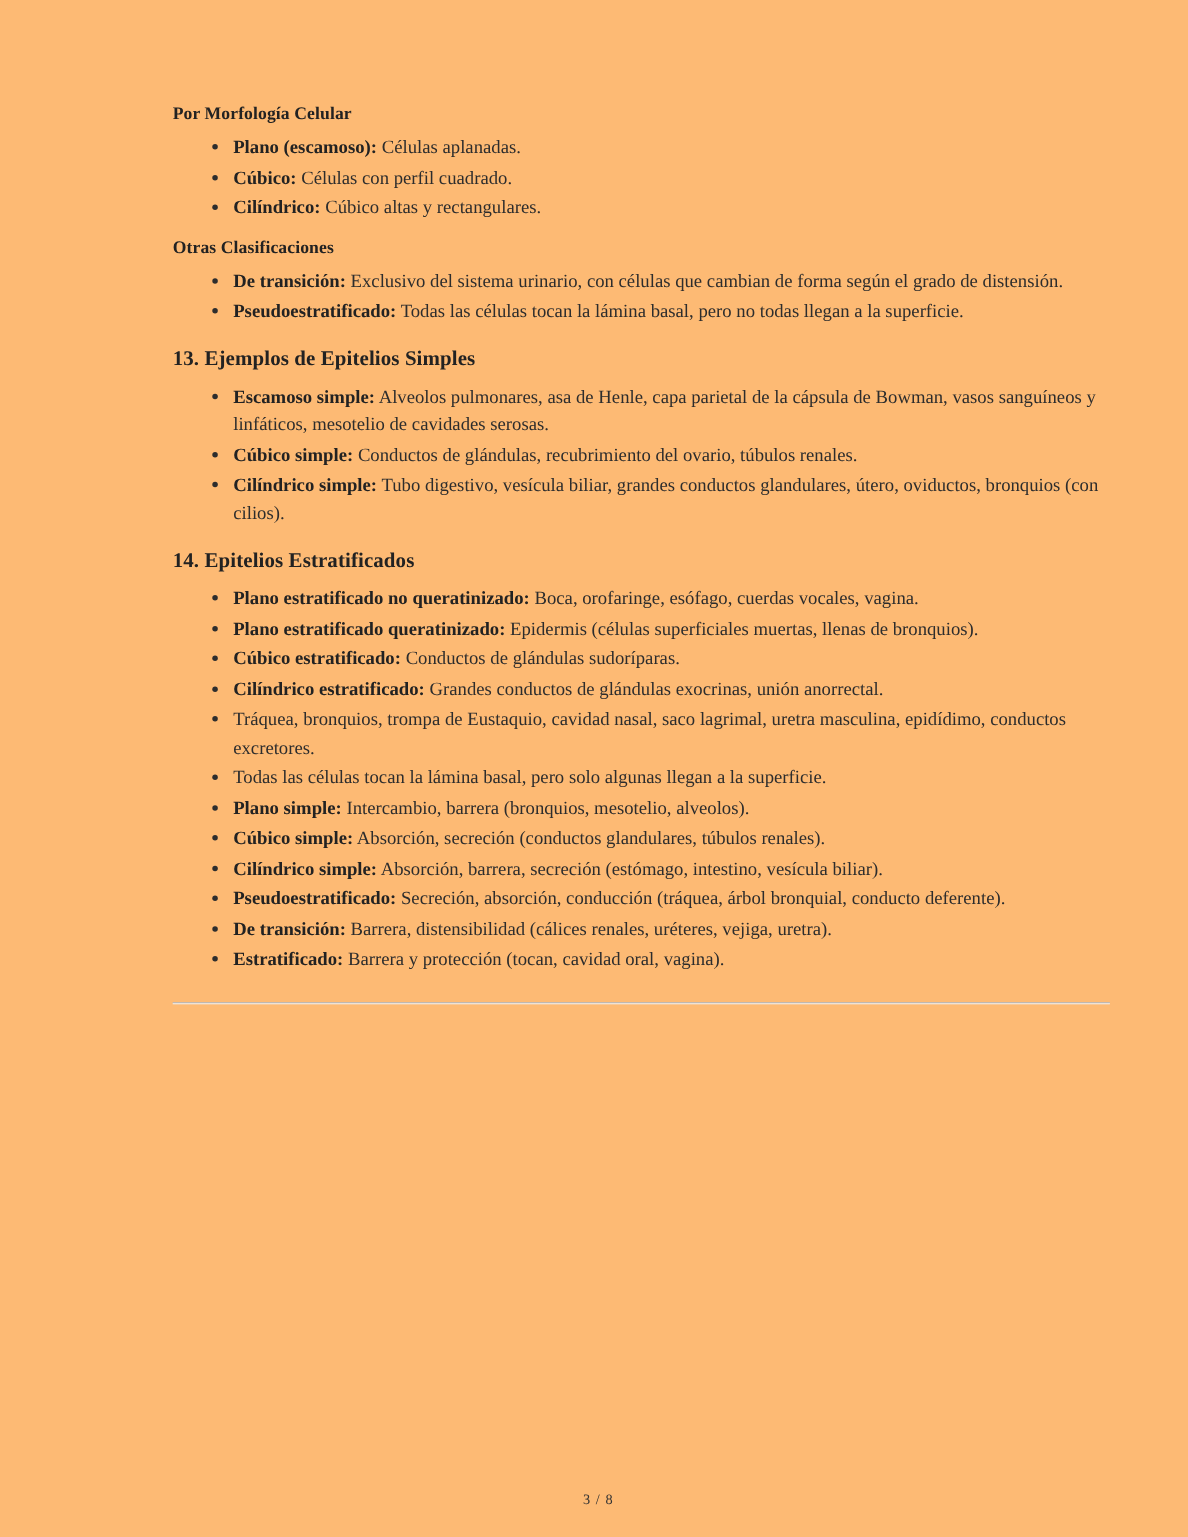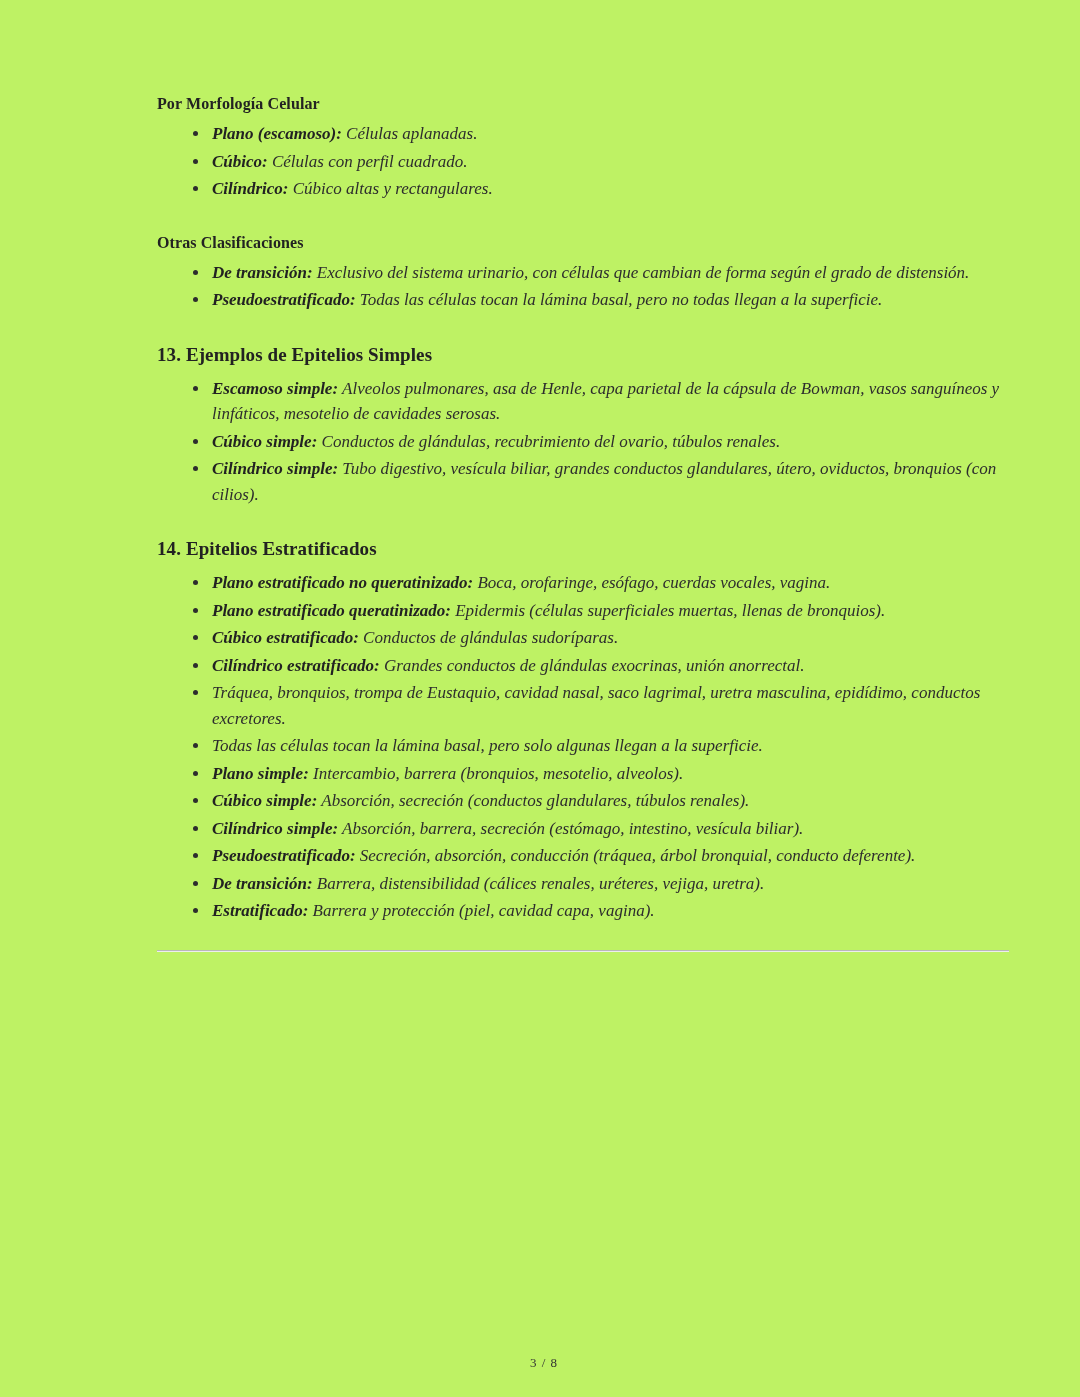--- a/index.html
+++ b/index.html
@@ -7,53 +7,52 @@
   body {
     font-family: "Liberation Serif", "DejaVu Serif", serif;
     color: #2d2d2d;
     -webkit-font-smoothing: antialiased;
   }
   .page {
     position: relative;
     width: 1080px;
     height: 1397px;
     margin: 0 auto;
-    background: #bef264;
+    background: #fdba74;
     padding: 95px 71px 0 157px;
     overflow: hidden;
   }
   .content > :first-child { margin-top: 0; }
   .subheading {
     font-size: 16px;
     font-weight: bold;
     color: #222222;
-    margin-top: 32px;
+    margin-top: 15px;
     margin-bottom: 8px;
     letter-spacing: 0.1px;
   }
   .heading {
     font-size: 19px;
     font-weight: bold;
     color: #222222;
-    margin-top: 31px;
+    margin-top: 20px;
     margin-bottom: 10px;
     letter-spacing: 0.1px;
   }
   ul.bullets {
     list-style: disc;
     margin: 0;
     padding-left: 53px;
   }
   ul.bullets li {
     font-size: 17px;
     line-height: 1.5;
     margin: 2px 0;
     color: #2d2d2d;
     padding-left: 2px;
-    font-style: italic;
   }
   ul.bullets li strong {
     font-weight: bold;
     color: #222222;
   }
   .divider {
     border: none;
     border-top: 1px solid #b9b9b9;
     border-bottom: 1px solid #ededed;
     height: 2px;
@@ -102,18 +101,18 @@
       <ul class="bullets">
         <li><span>Tráquea, bronquios, trompa de Eustaquio, cavidad nasal, saco lagrimal, uretra masculina, epidídimo, conductos excretores.</span></li>
         <li><span>Todas las células tocan la lámina basal, pero solo algunas llegan a la superficie.</span></li>
       </ul>
       <ul class="bullets">
         <li><strong>Plano simple:</strong><span> Intercambio, barrera (bronquios, mesotelio, alveolos).</span></li>
         <li><strong>Cúbico simple:</strong><span> Absorción, secreción (conductos glandulares, túbulos renales).</span></li>
         <li><strong>Cilíndrico simple:</strong><span> Absorción, barrera, secreción (estómago, intestino, vesícula biliar).</span></li>
         <li><strong>Pseudoestratificado:</strong><span> Secreción, absorción, conducción (tráquea, árbol bronquial, conducto deferente).</span></li>
         <li><strong>De transición:</strong><span> Barrera, distensibilidad (cálices renales, uréteres, vejiga, uretra).</span></li>
-        <li><strong>Estratificado:</strong><span> Barrera y protección (piel, cavidad capa, vagina).</span></li>
+        <li><strong>Estratificado:</strong><span> Barrera y protección (tocan, cavidad oral, vagina).</span></li>
       </ul>
     </div>
   <hr class="divider">
   <div class="page-number">3 / 8</div>
 </div>
 
 </body></html>

